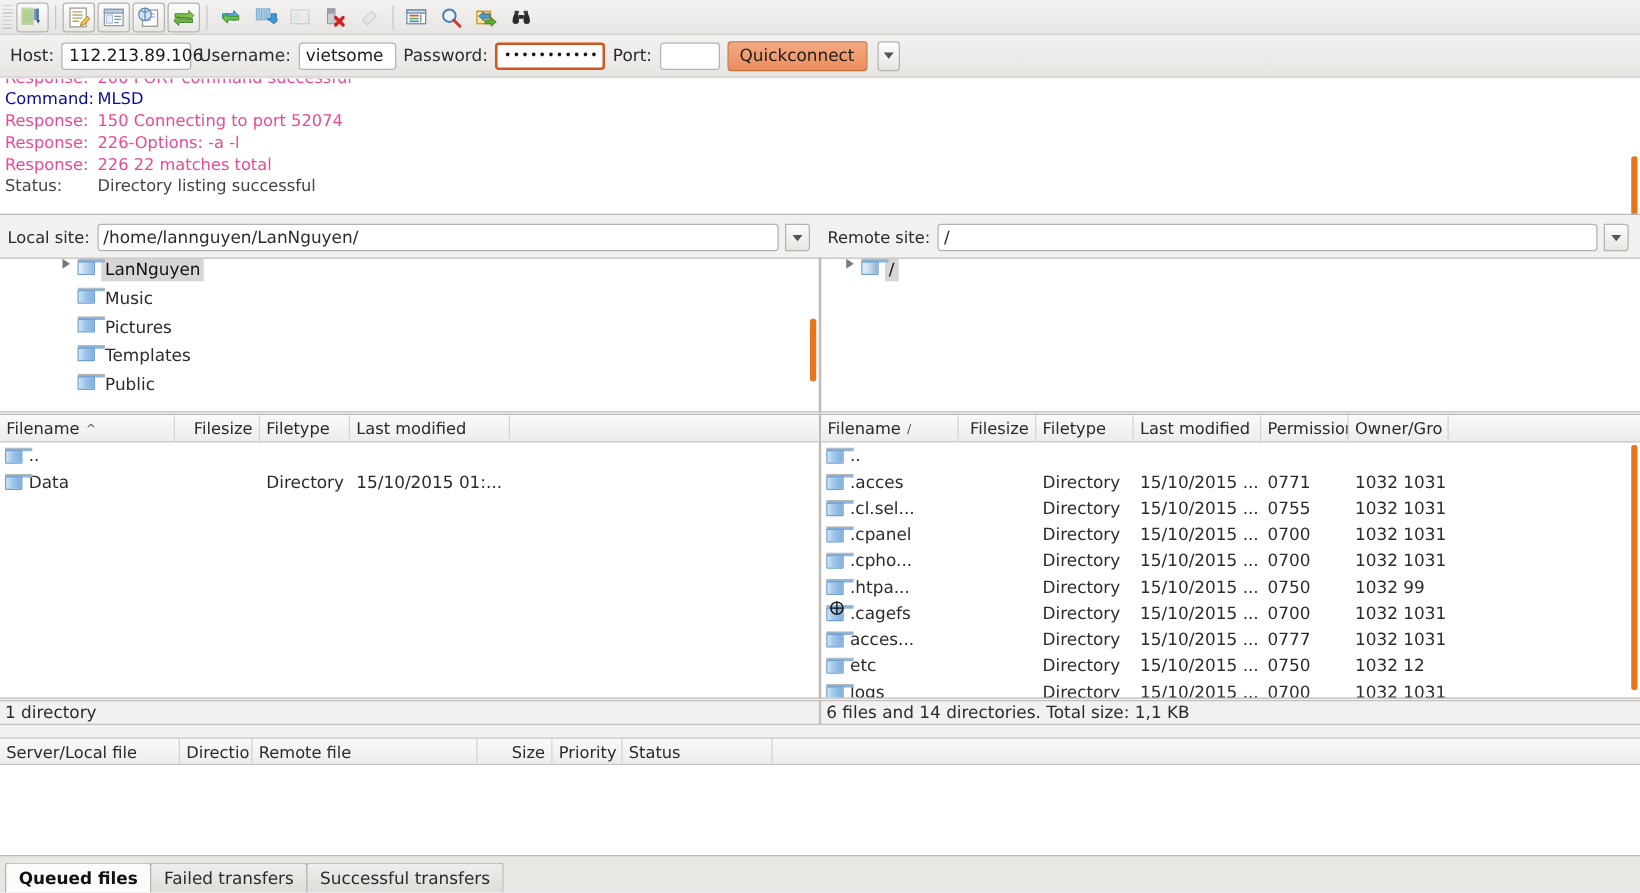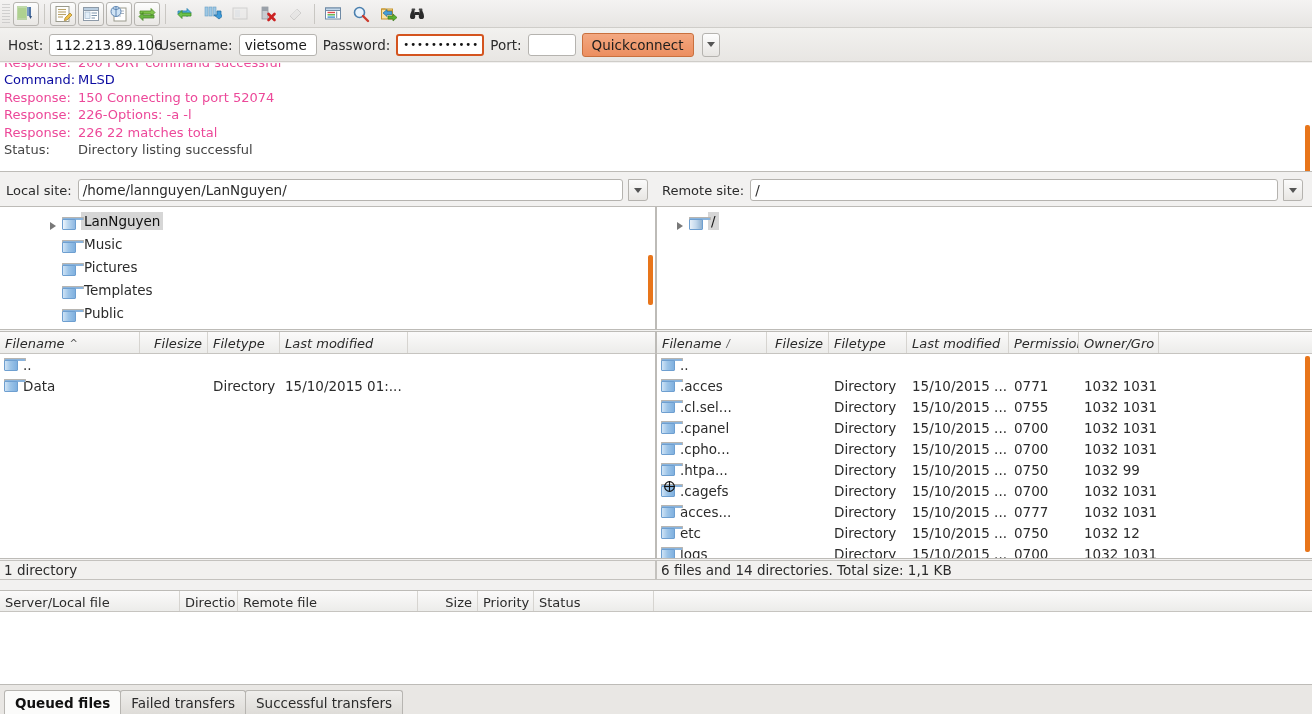--- a/index.html
+++ b/index.html
@@ -103,21 +103,21 @@
   #local-sitebar .sitefield { max-width:545px; }
   #remote-sitebar .sitefield { max-width:528px; }
 
   
   .tree {
     position:absolute; top:206px; height:124px;
     background:#fff; border:1px solid #bdbbb7; overflow:hidden;
   }
   #local-tree { left:0; width:656px; border-left:none; }
   #remote-tree { left:656px; width:656px; border-right:none;}
-  .trow { height:23px; display:flex; align-items:flex-end; font-size:13.5px; padding-left:4px;}
+  .trow { height:23px; display:flex; align-items:flex-start; font-size:13.5px; padding-left:4px;}
   .twist { width:18px; display:flex; align-items:center; justify-content:center; }
   .twist .arrow { width:0;height:0;border-top:4px solid transparent;border-bottom:4px solid transparent;border-left:6px solid #787878; }
   .tname { padding:1px 3px; }
   .tname.sel { background:#d6d6d6; color:#111; }
 
   
   .folder { width:14px; height:13px; position:relative; flex:none; margin-right:5px; }
   .folder .tab { position:absolute; left:0; top:0; width:6px; height:3px; background:#8ab4dd; border-radius:1px 1px 0 0;}
   .folder .body { position:absolute; left:0; top:2px; width:14px; height:11px;
       background:linear-gradient(to right,#cfe3f5 0%,#9cc4e8 45%,#7fb0df 100%);
@@ -132,21 +132,21 @@
   }
   #local-list { left:0; width:656px; border-left:none;}
   #remote-list { left:656px; width:656px; border-right:none;}
   .lhead {
     height:22px; display:flex;
     background:linear-gradient(to bottom,#fbfafa,#ececea);
     border-bottom:1px solid #c6c4c0; font-size:13px;
   }
   .lhead .hcell {
     border-right:1px solid #d6d4d0; padding:2px 5px 0 5px;
-    display:flex; align-items:center; overflow:hidden; white-space:nowrap;font-style:italic;
+    display:flex; align-items:center; overflow:hidden; white-space:nowrap;
   }
   .sortmark { margin-left:5px; font-size:10px; color:#555; }
   .frow { height:21px; display:flex; align-items:center; font-size:13.5px; white-space:nowrap; }
   .fcell { padding:0 5px; overflow:hidden; white-space:nowrap; }
   .fname { display:flex; align-items:center; padding-left:4px; }
 
   
   .statusbar {
     position:absolute; top:560px; height:20px;
     background:#f2f1ef; border:1px solid #c4c2be;
@@ -660,21 +660,21 @@
       <line x1="1.2" y1="7" x2="12.8" y2="7" stroke="#111" stroke-width="1.2"></line>
     </svg>
     <div class="oscroll" style="right:2px; top:24px; height:196px;"></div>
   </div>
 
   <div class="statusbar" id="local-status">1 directory</div>
   <div class="statusbar" id="remote-status">6 files and 14 directories. Total size: 1,1 KB</div>
 
   <div class="queue">
     <div class="qhead">
-      <div class="hcell" style="width:180px">Server/Local file</div>
+      <div class="hcell" style="width:144px">Server/Local file</div>
       <div class="hcell" style="width:58px">Directio</div>
       <div class="hcell" style="width:180px">Remote file</div>
       <div class="hcell" style="width:60px;justify-content:flex-end">Size</div>
       <div class="hcell" style="width:56px">Priority</div>
       <div class="hcell" style="width:120px">Status</div>
       <div class="hcell" style="flex:1;border-right:none"></div>
     </div>
   </div>
 
   <div class="tabstrip">

